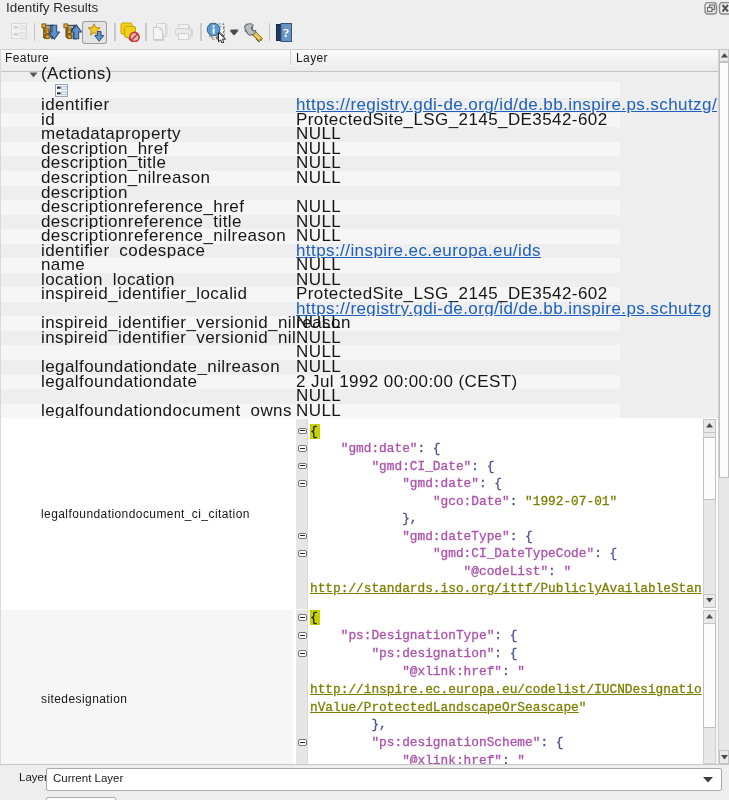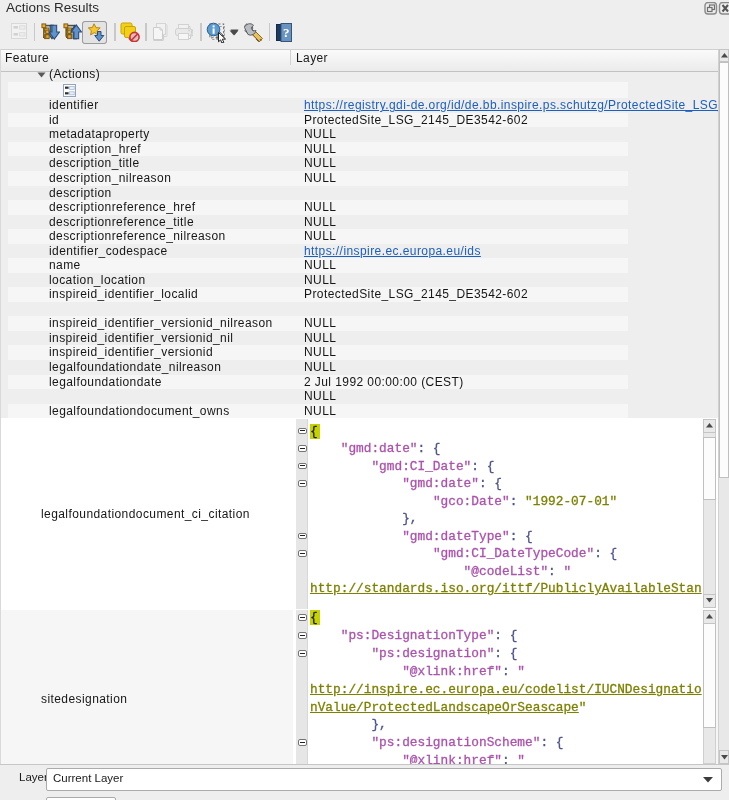--- a/index.html
+++ b/index.html
@@ -3,21 +3,21 @@
 html,body{margin:0;padding:0;width:729px;height:800px;background:#eeeeee;overflow:hidden}
 body{font-family:"Liberation Sans",sans-serif;position:relative}
 .abs{position:absolute}
 #title{position:absolute;left:6px;top:0px;font-size:13.5px;color:#2b2b2b}
 .sep{position:absolute;top:23px;height:18px;width:1px;background:#c8c8c8}
 .icon{position:absolute}
 
 #header{position:absolute;left:0;top:49px;width:718px;height:23px;background:linear-gradient(#fafafa,#ebebeb);border-top:1px solid #cfcfcf;border-bottom:1px solid #c2c2c2;box-sizing:border-box}
 #header .h{position:absolute;top:1px;font-size:12px;letter-spacing:0.4px;color:#1a1a1a;line-height:15px}
 #hdiv{position:absolute;left:290px;top:50px;width:1px;height:15px;background:#d2d2d2}
-.row{position:absolute;left:8px;width:620px;height:14.65px;font-size:12px;letter-spacing:0.42px;line-height:14.65px;color:#161616;white-space:nowrap}
+.row{position:absolute;left:0;width:620px;height:14.65px;font-size:17px;letter-spacing:0.42px;line-height:14.65px;color:#161616;white-space:nowrap}
 .row.alt{background:#f6f6f6}
 .row .k{position:absolute;left:41px;top:0}
 .row .v{position:absolute;left:296px;top:0;width:421px;height:17px;overflow:hidden}
 .lnk{color:#1c5fbe;text-decoration:underline}
 
 .ed{position:absolute;left:293px;width:410px;background:#fff;overflow:hidden}
 .gut{position:absolute;left:3px;top:0;width:12px;height:100%;background:#e6e6e6;border-right:1px solid #d8d8d8;box-sizing:border-box}
 .fm{position:absolute;left:4.5px;width:9.5px;height:6.5px;background:#fff;border:1px solid #757575;border-radius:2px;box-sizing:border-box}
 .fm:after{content:"";position:absolute;left:1px;top:1.8px;width:5.5px;height:1px;background:#222}
 .eline{position:absolute;left:17px;font-family:"Liberation Mono",monospace;font-size:12.8px;line-height:17.85px;white-space:pre;color:#333;-webkit-text-stroke:0.3px}
@@ -28,21 +28,21 @@
 .handle{position:absolute;background:#fcfcfc;border:1px solid #bfbfbf;box-sizing:border-box}
 .groove{position:absolute;background:#e8e8e8}
 
 #botline{position:absolute;left:0;top:764px;width:729px;height:1px;background:#c6c6c6}
 #mode{position:absolute;left:19px;top:771px;font-size:11.5px;color:#1a1a1a}
 #combo{position:absolute;left:46px;top:768px;width:676px;height:23px;background:#fff;border:1px solid #ababab;border-radius:2px;box-sizing:border-box}
 #combo .t{position:absolute;left:6px;top:3px;font-size:11.5px;color:#1a1a1a}
 #combo2{position:absolute;left:46px;top:797px;width:70px;height:6px;background:#fff;border:1px solid #ababab;border-radius:2px 2px 0 0;box-sizing:border-box}
 </style></head>
 <body>
-<div id="title">Actions Results</div>
+<div id="title">Identify Results</div>
 
 <svg class="abs" style="left:704px;top:2px" width="28" height="13" viewBox="0 0 28 13">
  <rect x="1" y="0.5" width="11.5" height="11.5" rx="3" fill="none" stroke="#8a8a8a" stroke-width="1.4"></rect>
  <rect x="5.5" y="3" width="5" height="4.5" fill="none" stroke="#6f6f6f" stroke-width="1.2"></rect>
  <rect x="3.5" y="5.5" width="4.5" height="4" fill="#eee" stroke="#6f6f6f" stroke-width="1.2"></rect>
  <rect x="15.5" y="0.5" width="12" height="11.5" rx="3" fill="none" stroke="#8a8a8a" stroke-width="1.4"></rect>
  <path d="M18.5 3 L24 9.5 M24 3 L18.5 9.5" stroke="#555" stroke-width="2"></path>
 </svg>
 
 <div id="toolbar">
@@ -248,31 +248,31 @@
     </div>
 <div class="row" style="top:272.78px;height:14.54px;line-height:14.54px">
       <span class="k">location_location</span>
       <span class="v">NULL</span>
     </div>
 <div class="row alt" style="top:287.32px;height:14.54px;line-height:14.54px">
       <span class="k">inspireid_identifier_localid</span>
       <span class="v">ProtectedSite_LSG_2145_DE3542-602</span>
     </div>
 <div class="row" style="top:301.86px;height:14.54px;line-height:14.54px">
+      <span class="v"><span class="lnk">https://registry.gdi-de.org/id/de.bb.inspire.ps.schutzg</span></span>
     </div>
 <div class="row alt" style="top:316.40px;height:14.54px;line-height:14.54px">
       <span class="k">inspireid_identifier_versionid_nilreason</span>
       <span class="v">NULL</span>
     </div>
 <div class="row" style="top:330.94px;height:14.54px;line-height:14.54px">
       <span class="k">inspireid_identifier_versionid_nil</span>
       <span class="v">NULL</span>
     </div>
 <div class="row alt" style="top:345.48px;height:14.54px;line-height:14.54px">
-      <span class="k">inspireid_identifier_versionid</span>
       <span class="v">NULL</span>
     </div>
 <div class="row" style="top:360.02px;height:14.54px;line-height:14.54px">
       <span class="k">legalfoundationdate_nilreason</span>
       <span class="v">NULL</span>
     </div>
 <div class="row alt" style="top:374.56px;height:14.54px;line-height:14.54px">
       <span class="k">legalfoundationdate</span>
       <span class="v">2 Jul 1992 00:00:00 (CEST)</span>
     </div>

